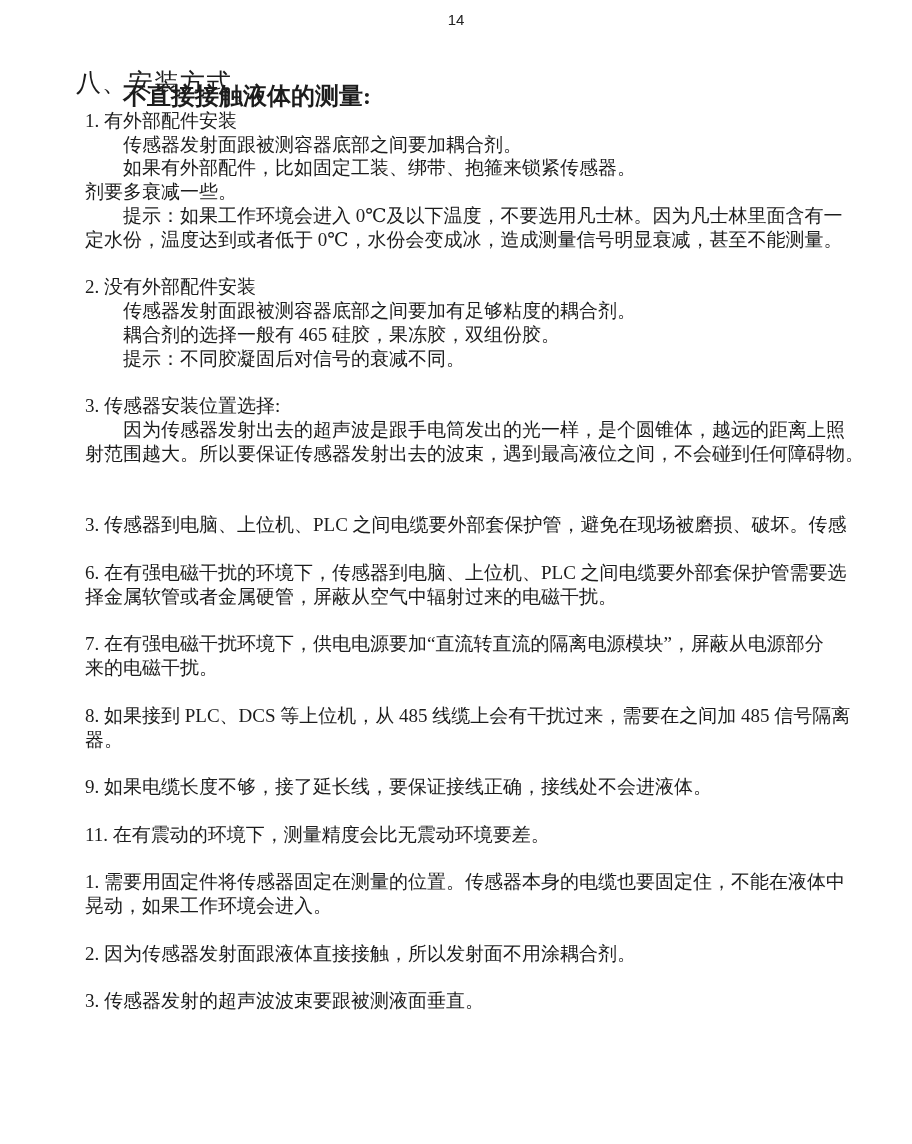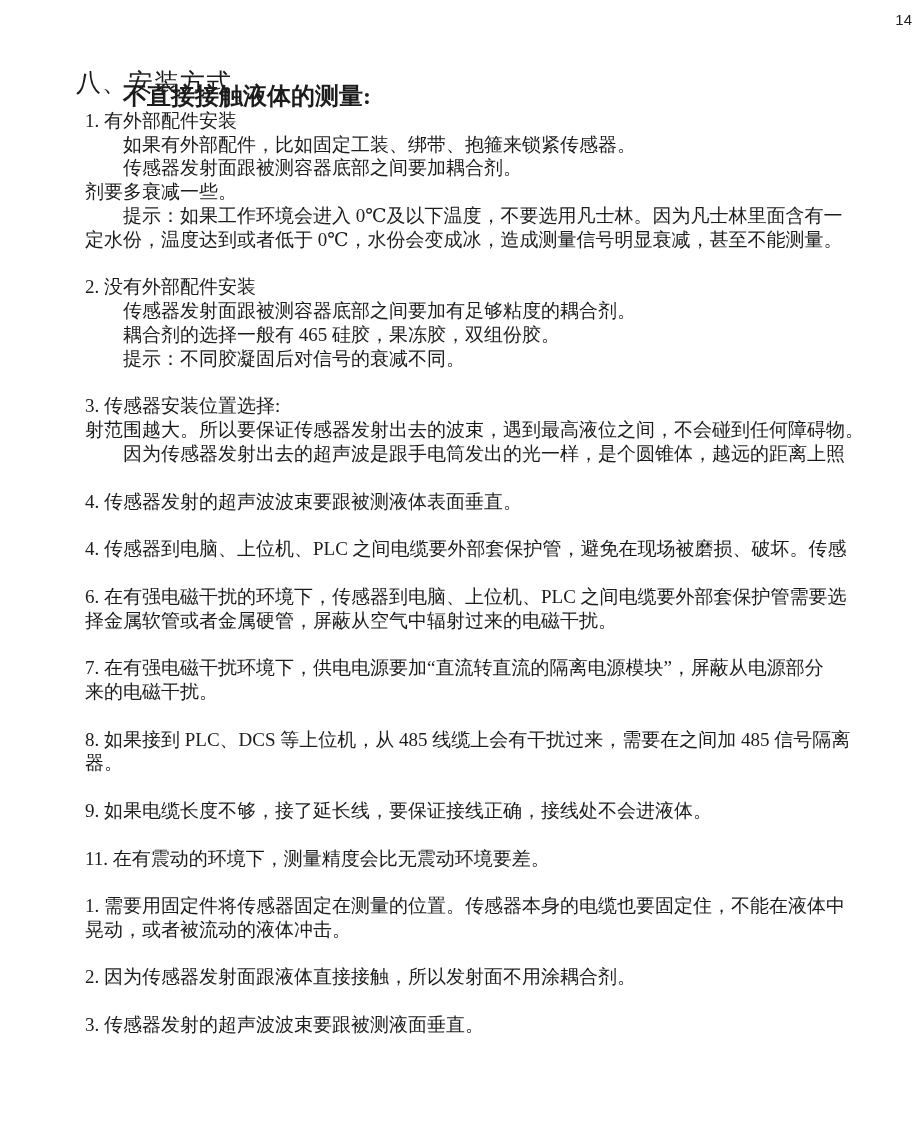--- a/index.html
+++ b/index.html
@@ -11,21 +11,21 @@
     overflow: hidden;
   }
   .page {
     position: relative;
     width: 912px; height: 1144px;
     background: #ffffff;
   }
   .page-number {
     position: absolute;
     top: 11px; left: 0; width: 100%;
-    text-align: right;
+    text-align: center;
     font-family: "Liberation Sans", "DejaVu Sans", sans-serif;
     font-size: 15px;
     color: #222222;
   }
   .heading {
     position: absolute;
     left: 76px; top: 42px;
     font-size: 25px;
     font-weight: normal;
     letter-spacing: 1px;
@@ -51,52 +51,51 @@
 </style>
 </head>
 <body>
 
 <div class="page">
   <div class="page-number">14</div>
   <div class="heading">八、安装方式</div>
   <div class="content">
       <div class="line ind title">不直接接触液体的测量:</div>
       <div class="line">1. 有外部配件安装</div>
+      <div class="line ind">传感器发射面跟被测容器底部之间要加耦合剂。</div>
       <div class="line ind">如果有外部配件，比如固定工装、绑带、抱箍来锁紧传感器。</div>
-      <div class="line ind">传感器发射面跟被测容器底部之间要加耦合剂。</div>
       <div class="line">剂要多衰减一些。</div>
       <div class="line ind">提示：如果工作环境会进入 0℃及以下温度，不要选用凡士林。因为凡士林里面含有一</div>
       <div class="line">定水份，温度达到或者低于 0℃，水份会变成冰，造成测量信号明显衰减，甚至不能测量。</div>
       <div class="line"></div>
       <div class="line">2. 没有外部配件安装</div>
       <div class="line ind">传感器发射面跟被测容器底部之间要加有足够粘度的耦合剂。</div>
       <div class="line ind">耦合剂的选择一般有 465 硅胶，果冻胶，双组份胶。</div>
       <div class="line ind">提示：不同胶凝固后对信号的衰减不同。</div>
       <div class="line"></div>
       <div class="line">3. 传感器安装位置选择:</div>
+      <div class="line ind">因为传感器发射出去的超声波是跟手电筒发出的光一样，是个圆锥体，越远的距离上照</div>
       <div class="line">射范围越大。所以要保证传感器发射出去的波束，遇到最高液位之间，不会碰到任何障碍物。</div>
-      <div class="line ind">因为传感器发射出去的超声波是跟手电筒发出的光一样，是个圆锥体，越远的距离上照</div>
       <div class="line"></div>
-      <div class="line">4. 传感器发射的超声波波束要跟被测液体表面垂直。</div>
       <div class="line"></div>
-      <div class="line">4. 传感器到电脑、上位机、PLC 之间电缆要外部套保护管，避免在现场被磨损、破坏。传感</div>
+      <div class="line">3. 传感器到电脑、上位机、PLC 之间电缆要外部套保护管，避免在现场被磨损、破坏。传感</div>
       <div class="line"></div>
       <div class="line">6. 在有强电磁干扰的环境下，传感器到电脑、上位机、PLC 之间电缆要外部套保护管需要选</div>
       <div class="line">择金属软管或者金属硬管，屏蔽从空气中辐射过来的电磁干扰。</div>
       <div class="line"></div>
       <div class="line">7. 在有强电磁干扰环境下，供电电源要加“直流转直流的隔离电源模块”，屏蔽从电源部分</div>
       <div class="line">来的电磁干扰。</div>
       <div class="line"></div>
       <div class="line">8. 如果接到 PLC、DCS 等上位机，从 485 线缆上会有干扰过来，需要在之间加 485 信号隔离</div>
       <div class="line">器。</div>
       <div class="line"></div>
       <div class="line">9. 如果电缆长度不够，接了延长线，要保证接线正确，接线处不会进液体。</div>
       <div class="line"></div>
       <div class="line">11. 在有震动的环境下，测量精度会比无震动环境要差。</div>
       <div class="line"></div>
       <div class="line">1. 需要用固定件将传感器固定在测量的位置。传感器本身的电缆也要固定住，不能在液体中</div>
-      <div class="line">晃动，或者被流动的液体冲击。</div>
+      <div class="line">晃动，如果工作环境会进入。</div>
       <div class="line"></div>
       <div class="line">2. 因为传感器发射面跟液体直接接触，所以发射面不用涂耦合剂。</div>
       <div class="line"></div>
       <div class="line">3. 传感器发射的超声波波束要跟被测液面垂直。</div>
     </div>
 </div>
 
 </body></html>

